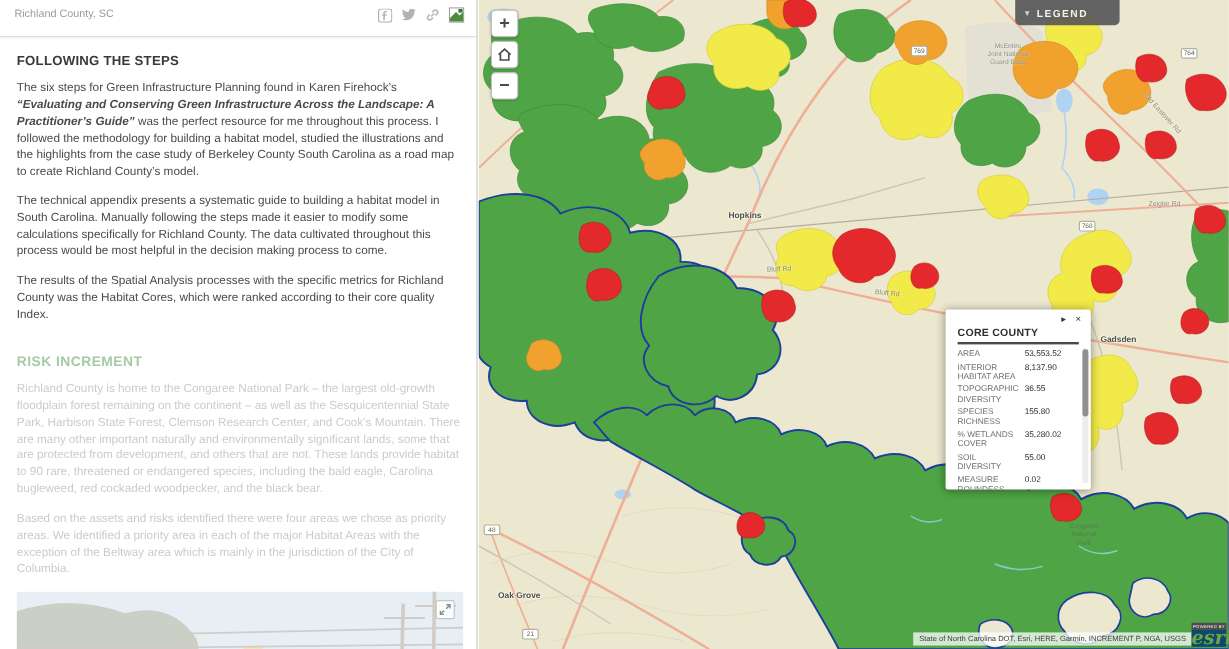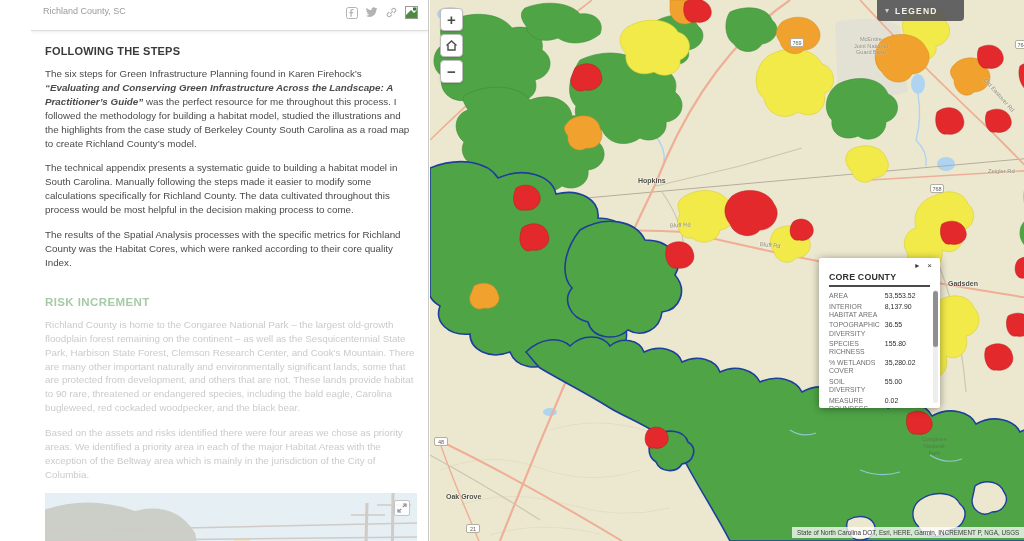--- a/index.html
+++ b/index.html
@@ -1,18 +1,18 @@
 <!DOCTYPE html>
 <html style="--accent-green: #2e7d35; --faded-green: #a5cba5; --core-green: #4fa546; --core-yellow: #f2ea49; --core-orange: #f0a12e; --core-red: #e3292b; --wetland-outline: #1d3e9b; --water: #aed4f2; --land: #ece8d0; --road: #efae96;"><head>
 <meta charset="utf-8">
 <style>
   * { margin:0; padding:0; box-sizing:border-box; }
   html,body { width:1024px; height:541px; overflow:hidden; background:#fff;
     font-family:"Liberation Sans", sans-serif; }
-  .app { position:relative; width:944px; height:541px;margin-left:31px; }
+  .app { position:relative; width:944px; height:541px; }
 
   
   .panel { position:absolute; left:0; top:0; width:398px; height:541px;
     background:#fff; border-right:1px solid #c9c9c9; overflow:hidden; }
   .panel-header { position:relative; padding:6px 14px 9px 12px;
     border-bottom:1px solid #dcdcdc; box-shadow:0 1px 3px rgba(0,0,0,.08); }
   .eyebrow { font-size:9px; color:#9b9b9b; margin-bottom:5px; }
   .social { position:absolute; right:10px; top:6px; display:flex; gap:7px; align-items:center; }
   .social svg { display:block; }
   .title { color:var(--accent-green); font-size:13px; font-weight:bold; line-height:17px;

